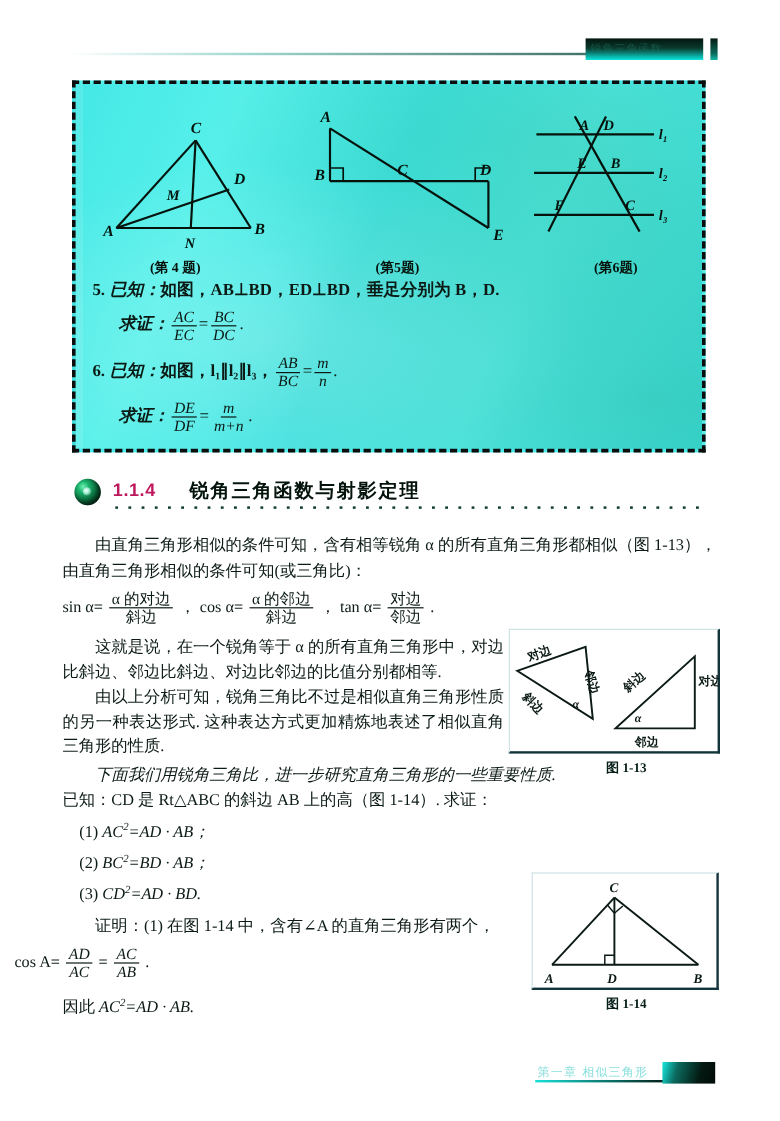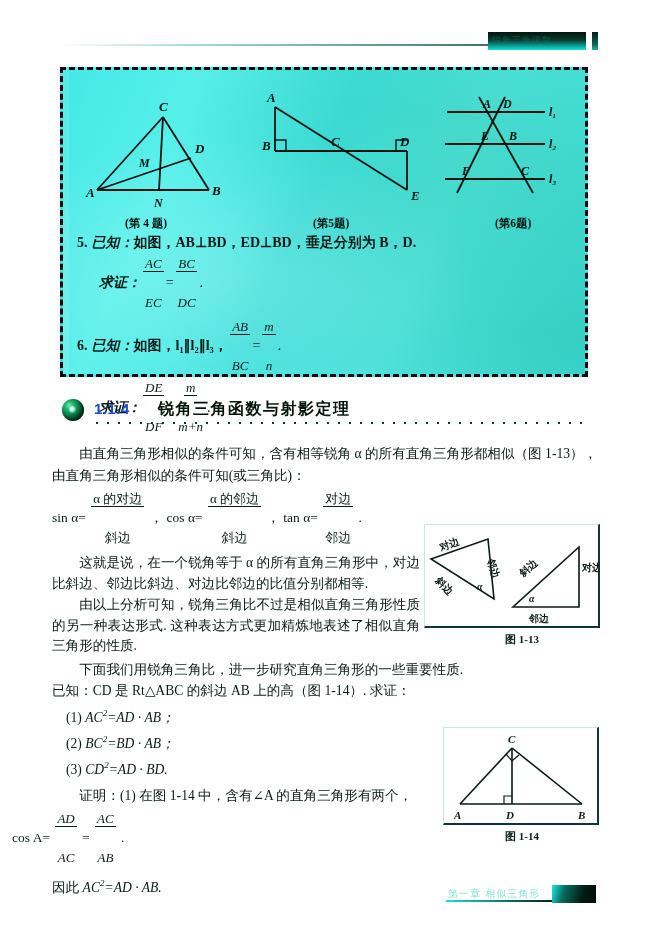--- a/index.html
+++ b/index.html
@@ -138,21 +138,21 @@
   .frac {
     display: inline-flex;
     flex-direction: column;
     align-items: center;
     vertical-align: middle;
     margin: 0 2px;
     line-height: 1.08;
     font-size: 13px;
   }
   .frac .num { padding: 0 2px; border-bottom: 1.3px solid #0b1a14; }
-  .frac .den { padding: 0 2px; margin-top: 24px; }
+  .frac .den { padding: 0 2px; }
 
   
   .sec-head {
     position: absolute;
     left: 62px;
     top: 398px;
     width: 528px;
     height: 30px;
   }
   .sphere {
@@ -171,21 +171,21 @@
     border-radius: 50%;
     background: radial-gradient(circle at 40% 40%, #ffffff 0%, #9bf0cf 40%, #0b5c38 100%);
   }
   .sec-num {
     position: absolute;
     left: 32px; top: 2px;
     font-family: "Liberation Sans", sans-serif;
     font-weight: bold;
     font-size: 15px;
     letter-spacing: .5px;
-    color: #1d4ed8;
+    color: #be185d;
   }
   .sec-title {
     position: absolute;
     left: 96px; top: 1px;
     font-family: "Liberation Sans", sans-serif;
     font-weight: bold;
     font-size: 16px;
     letter-spacing: 1.5px;
     color: #04140c;
   }
@@ -446,21 +446,21 @@
     <span>tan α=</span>
     <span class="frac">
       <span class="num">对边</span>
       <span class="den">邻边</span>
     </span>
     <span>.</span>
   </div>
 
   <p class="p indent narrow">这就是说，在一个锐角等于 α 的所有直角三角形中，对边比斜边、邻边比斜边、对边比邻边的比值分别都相等.</p>
   <p class="p indent narrow">由以上分析可知，锐角三角比不过是相似直角三角形性质的另一种表达形式. 这种表达方式更加精炼地表述了相似直角三角形的性质.</p>
-  <p class="p indent" style="margin-top:3px;">下面我们用锐角三角比，进一步研究直角三角形的一些重要性质.</p>
+  <p class="p indent" style="margin-top:3px;font-style:italic;">下面我们用锐角三角比，进一步研究直角三角形的一些重要性质.</p>
   <p class="p">已知：CD 是 Rt△ABC 的斜边 AB 上的高（图 1-14）. 求证：</p>
 
   <div class="list-line">
     <span>(1)</span>
     <span class="mi">AC</span><span class="sup">2</span><span class="mi">=AD · AB；</span>
   </div>
   <div class="list-line">
     <span>(2)</span>
     <span class="mi">BC</span><span class="sup">2</span><span class="mi">=BD · AB；</span>
   </div>

